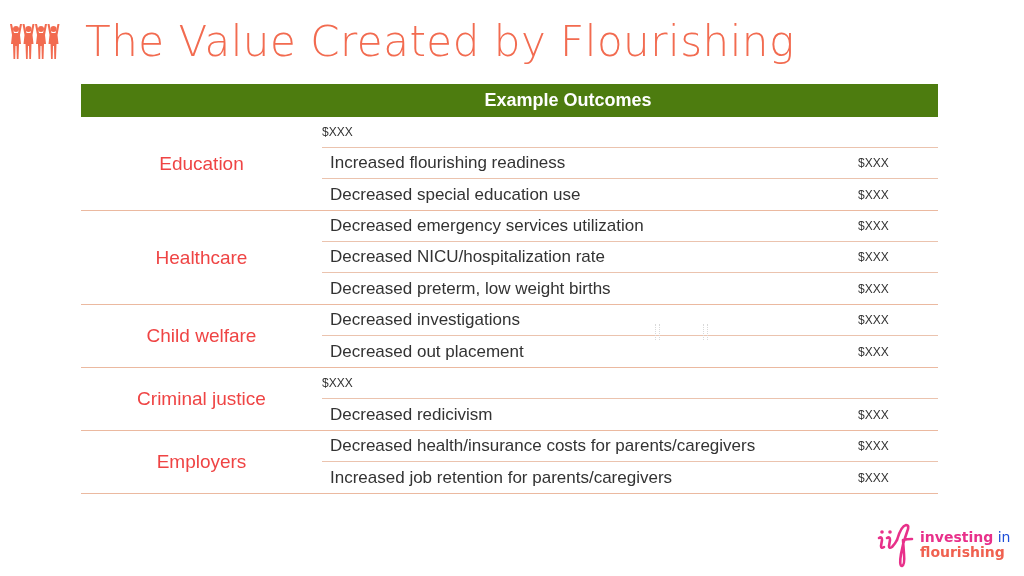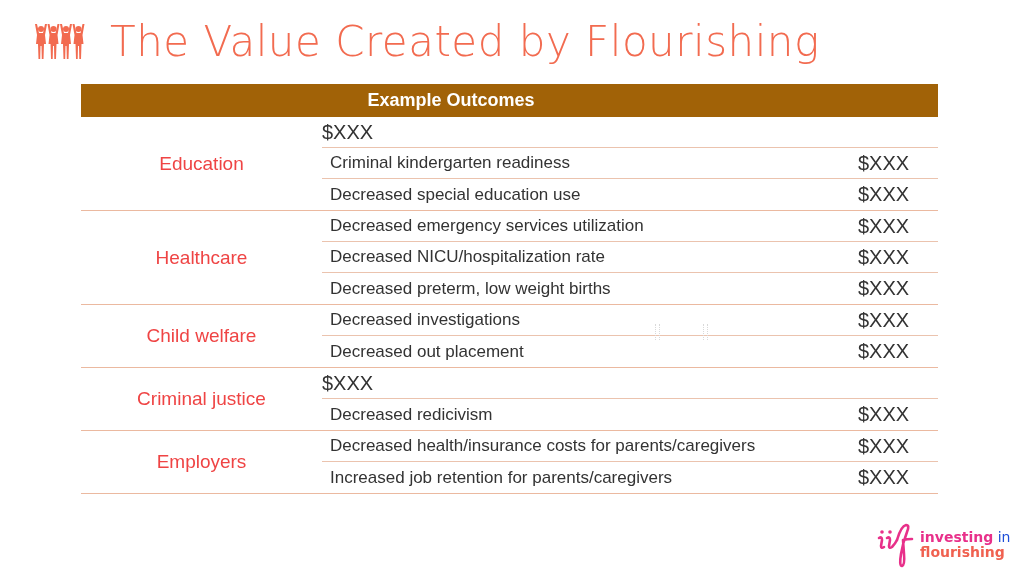--- a/index.html
+++ b/index.html
@@ -11,21 +11,21 @@
       overflow: hidden;
       font-family: "Liberation Sans", sans-serif;
     }
     .slide {
       position: relative;
       width: 1024px;
       height: 576px;
     }
     .title-row {
       position: absolute;
-      left: 34px;
+      left: 9px;
       top: 14px;
       height: 56px;
       display: flex;
       align-items: center;
     }
     .people-icon {
       width: 52px;
       height: 36px;
       margin-right: 24px;
       display: block;
@@ -90,21 +90,21 @@
       border-bottom: none;
     }
     .row .outcome {
       width: 528px;
       padding-left: 8px;
       white-space: nowrap;
     }
     .row .rate {
       flex: 1;
       padding-left: 0px;
-      font-size: 20px;
+      font-size: 12px;
     }
     .artifact {
       position: absolute;
       width: 3px;
       height: 16px;
       top: 324px;
       border-left: 1px dotted #d9d9d9;
       border-right: 1px dotted #d9d9d9;
     }
     .logo {
@@ -162,32 +162,32 @@
         <g transform="translate(37.5,0)">
           <circle cx="7" cy="5" r="3"></circle>
           <path d="M1 0 L3 0 L5 9 L9 9 L11 0 L13 0 L11 11 L12 20 L10 20 L9.5 35 L7.8 35 L7.5 22 L6.5 22 L6.2 35 L4.5 35 L4 20 L2 20 L3 11 Z"></path>
         </g>
       </g>
     </svg>
     <div class="title" style="color:#F26B50;">The Value Created by Flourishing</div>
   </div>
 
   <div class="table">
-    <div class="thead" style="background:#a16207;">
+    <div class="thead" style="background:#4d7c0f;justify-content:flex-end;">
       <div class="th-outcomes">Example Outcomes</div>
     </div>
 
     <div class="group">
       <div class="group-label">Education</div>
       <div class="group-rows">
         <div class="row">
           <div class="rate">$XXX</div>
         </div>
         <div class="row">
-          <div class="outcome">Criminal kindergarten readiness</div>
+          <div class="outcome">Increased flourishing readiness</div>
           <div class="rate">$XXX</div>
         </div>
         <div class="row">
           <div class="outcome">Decreased special education use</div>
           <div class="rate">$XXX</div>
         </div>
       </div>
     </div>
 
     <div class="group">

